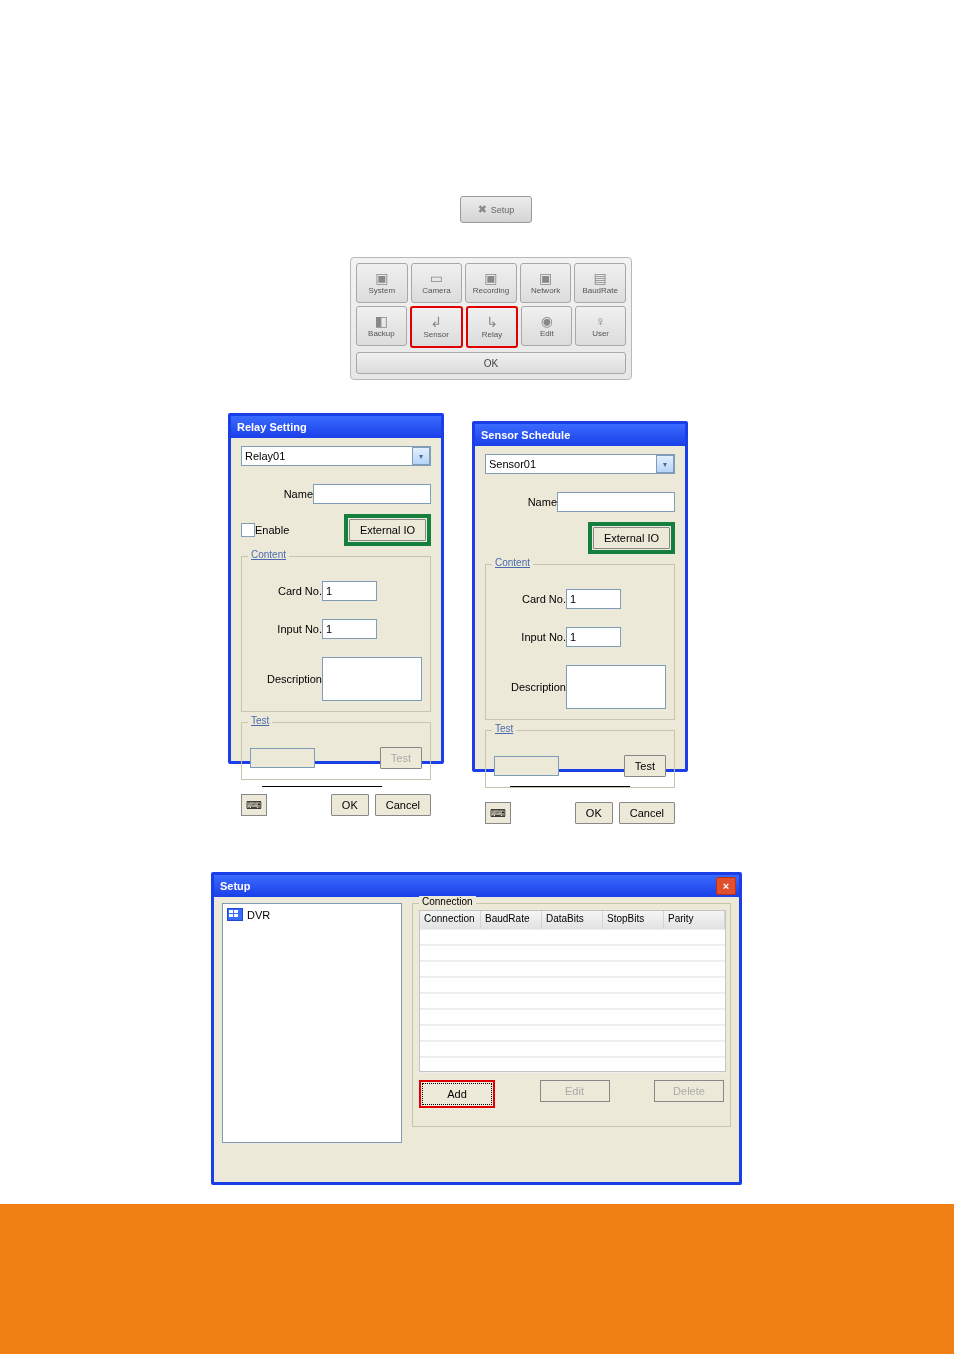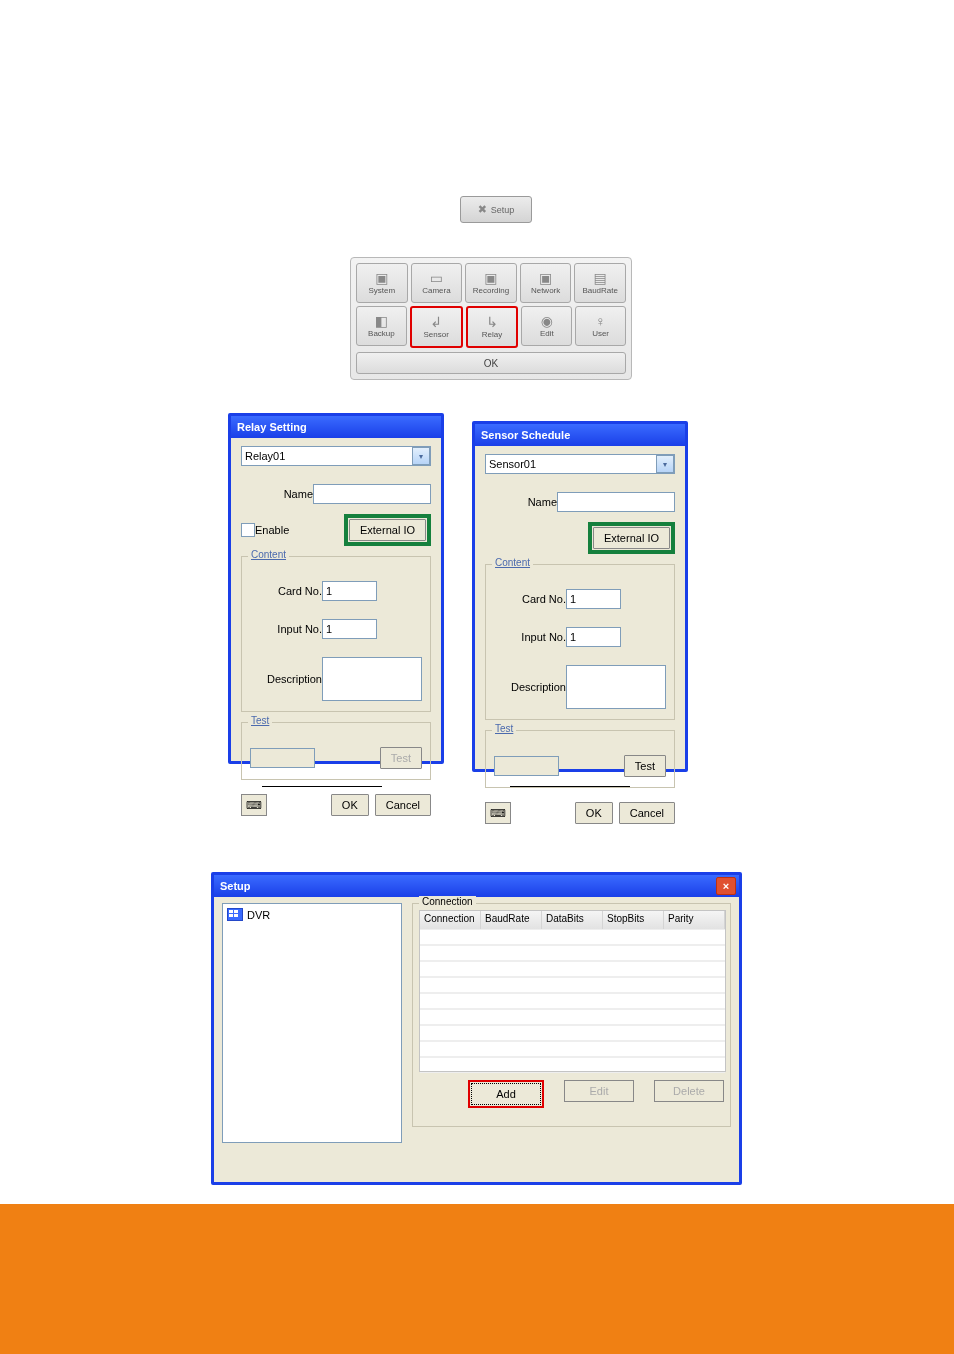--- a/index.html
+++ b/index.html
@@ -138,21 +138,21 @@
   .tree-icn { width:14px; height:11px; background:#3a6bff; border:1px solid #2448c8; display:flex; }
   .tree-icn::before { content:''; width:4px; height:3px; background:#fff; margin:1px; box-shadow:5px 0 #fff, 0 4px #fff, 5px 4px #fff; }
   .conn-pane { flex:1; }
   .conn-fieldset { border:1px solid #c8c4b0; height: 210px; position:relative; padding:6px; }
   .conn-fieldset .legend { position:absolute; top:-8px; left:6px; background:#ece9d8; padding:0 3px; font-size:10px; }
   .conn-table { border:1px solid #c4c4c4; background:#fff; width:100%; height:160px; }
   .conn-thead { display:flex; background:linear-gradient(#f5f5f5,#e2e2e2); font-size:10px; height:18px; }
   .conn-th { flex:1; border-right:1px solid #d4d4d4; padding:2px 4px; }
   .conn-rows { height:140px; }
   .conn-row { height:14px; border-top:1px solid #eee; border-bottom:1px solid #eee; }
-  .conn-btns { display:flex; gap:20px; justify-content:flex-end; margin-top:8px; }
+  .conn-btns { display:flex; gap:20px; justify-content:space-between; margin-top:8px; }
   .conn-btn { width:68px; height:20px; border:1px solid #888; background:#ece9d8; font-size:11px; display:flex; align-items:center; justify-content:center; }
   .conn-btn.disabled { color:#aaa; }
   .add-hl { border:2px solid #e00000; padding:1px; }
   .add-hl .conn-btn { border:1px dotted #000; }
   .bigdlg-footer { display:flex; justify-content:space-between; padding:0 8px; margin-top:4px; }
 
   
   .orange-bar { position:absolute; bottom:0; left:0; width:954px; height:150px; background:#f08013; }
 </style>
 </head>

